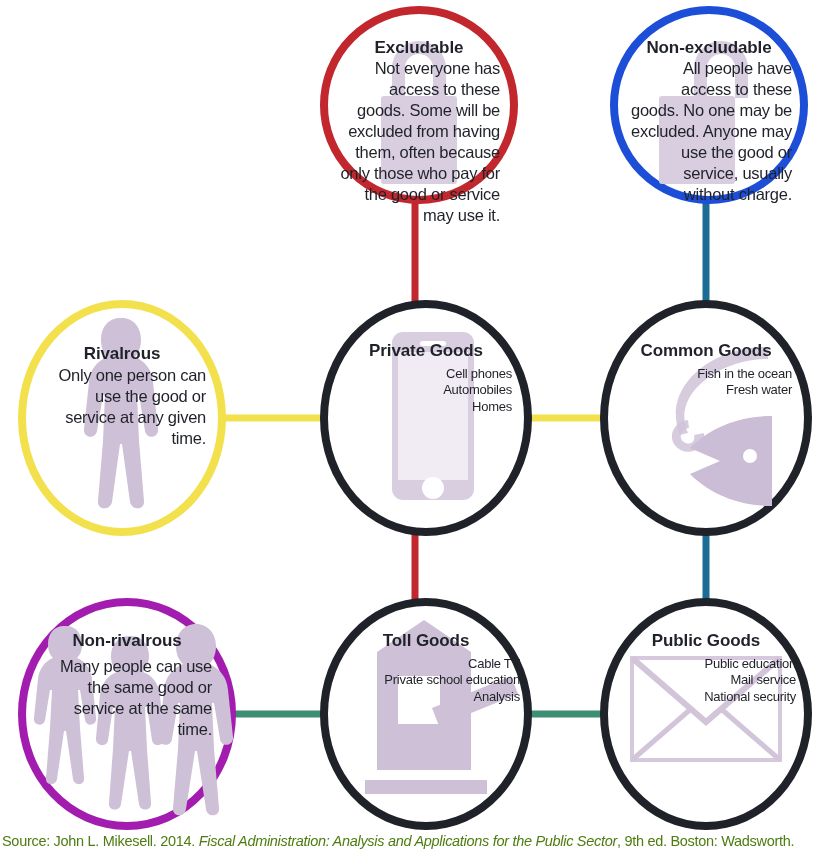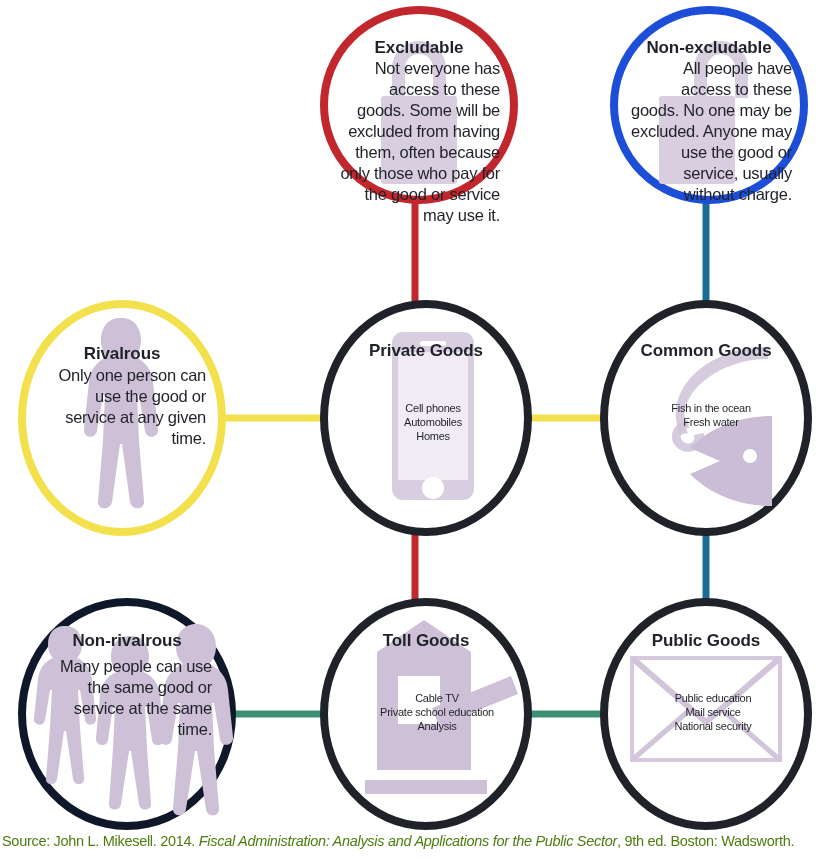--- a/index.html
+++ b/index.html
@@ -15,30 +15,29 @@
   .node .txt{position:absolute;left:0;right:0;box-sizing:border-box;}
   .node .title{
     font-size:17px;font-weight:bold;text-align:center;line-height:1.2;
     letter-spacing:-0.1px;
   }
   .node .body{
     font-size:16.5px;line-height:1.27;text-align:right;letter-spacing:-0.25px;
     white-space:pre-line;
   }
   .node .list{
-    font-size:11px;line-height:1.25;text-align:center;letter-spacing:-0.25px;
+    font-size:13px;line-height:1.25;text-align:right;letter-spacing:-0.25px;
     white-space:pre-line;
-    margin-top:36px;
   }
 
   
   .c-red{border:8px solid #c1272d;}
   .c-blue{border:8px solid #1d4ed8;}
   .c-yellow{border:8px solid #f2e14c;}
-  .c-green{border:8px solid #0f172a;}
+  .c-green{border:8px solid #a21caf;}
   .c-black{border:8px solid #1f2229;}
 
   
   #n-excludable{left:320px;top:6px;width:198px;height:198px;}
   #n-nonexcludable{left:610px;top:6px;width:198px;height:198px;}
   #n-rivalrous{left:18px;top:300px;width:208px;height:236px;}
   #n-private{left:320px;top:300px;width:212px;height:236px;}
   #n-common{left:600px;top:300px;width:212px;height:236px;}
   #n-nonrivalrous{left:18px;top:598px;width:218px;height:232px;}
   #n-toll{left:320px;top:598px;width:212px;height:232px;}

